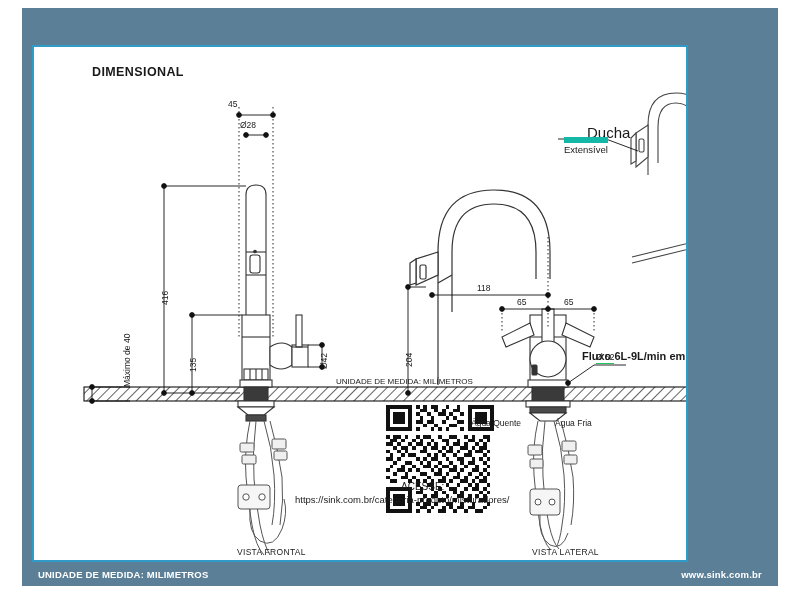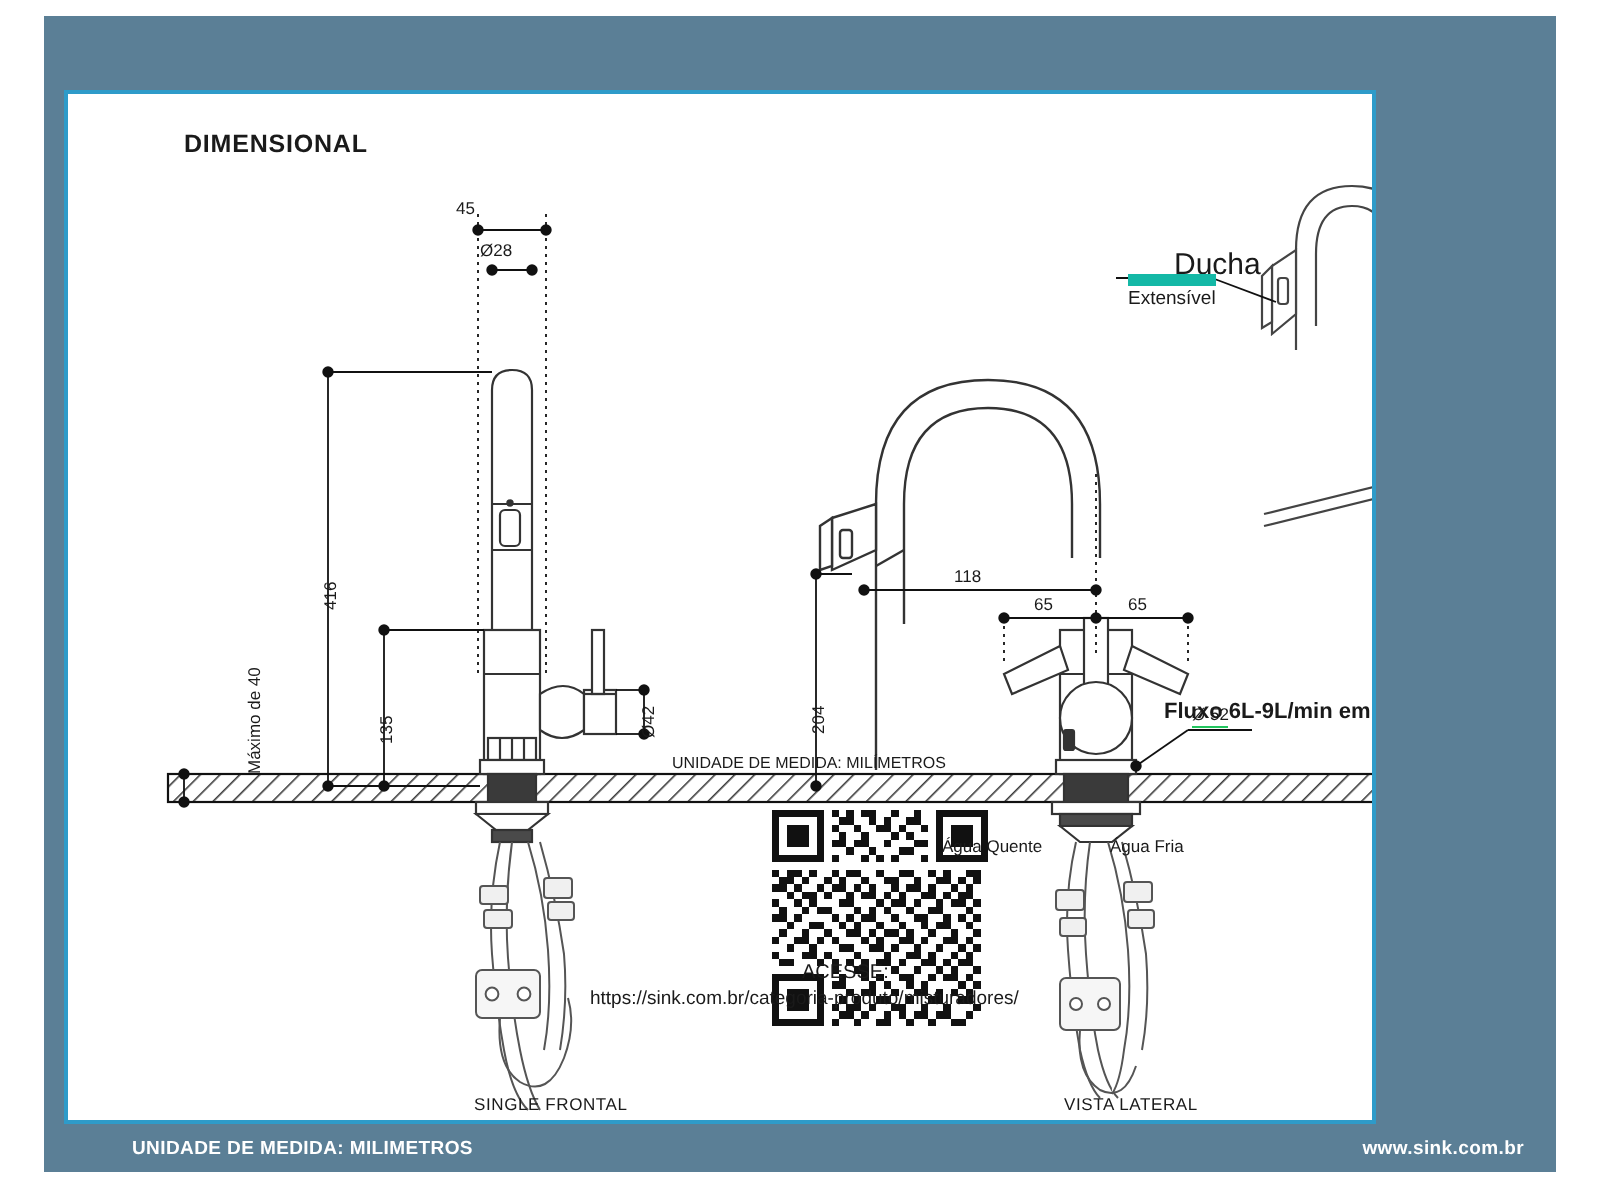--- a/index.html
+++ b/index.html
@@ -59,21 +59,20 @@
     align-items: center;
     justify-content: space-between;
     padding: 0 16px;
     box-sizing: border-box;
   }
   #footer span {
     color: #ffffff;
     font-size: 9.5px;
     font-weight: bold;
     letter-spacing: .2px;
-    margin-left: 28px;
   }
   .lbl {
     position: absolute;
     font-family: "Liberation Sans", sans-serif;
     color: #1a1a1a;
     white-space: nowrap;
   }
   #dimensional-heading {
     left: 58px; top: 18px;
     font-size: 12.5px;
@@ -550,21 +549,21 @@
 
     <div class="lbl" id="ducha-l1">Ducha</div>
     <div class="lbl" id="ducha-l2" style="border-top:6px solid #14b8a6;padding-top:1px;">Extensível</div>
 
     <div class="lbl" id="flow-label">Fluxo 6L-9L/min em 3Bar</div>
     <div class="lbl" id="unit-note">UNIDADE DE MEDIDA: MILÍMETROS</div>
     <div class="lbl" id="agua-quente">Água Quente</div>
     <div class="lbl" id="agua-fria">Água Fria</div>
     <div class="lbl" id="acesse">ACESSE:</div>
     <div class="lbl" id="url">https://sink.com.br/categoria-produto/misturadores/</div>
-    <div class="lbl" id="vista-frontal">SINGLE FRONTAL</div>
+    <div class="lbl" id="vista-frontal">VISTA FRONTAL</div>
     <div class="lbl" id="vista-lateral">VISTA LATERAL</div>
   </div>
 
   <div id="footer">
     <span>UNIDADE DE MEDIDA: MILIMETROS</span>
     <span>www.sink.com.br</span>
   </div>
 </div>
 
 </body></html>

